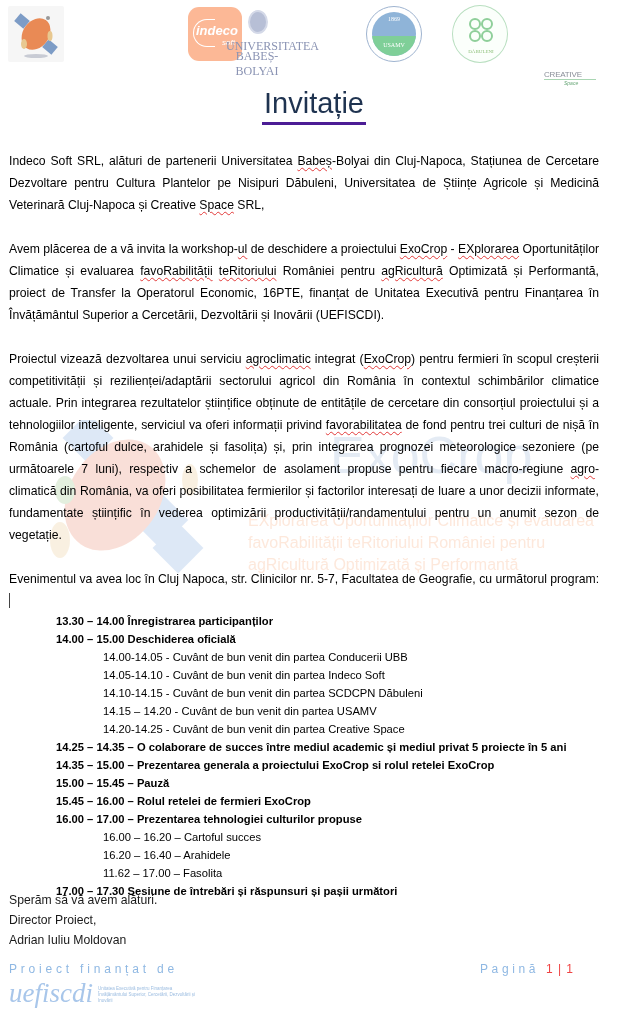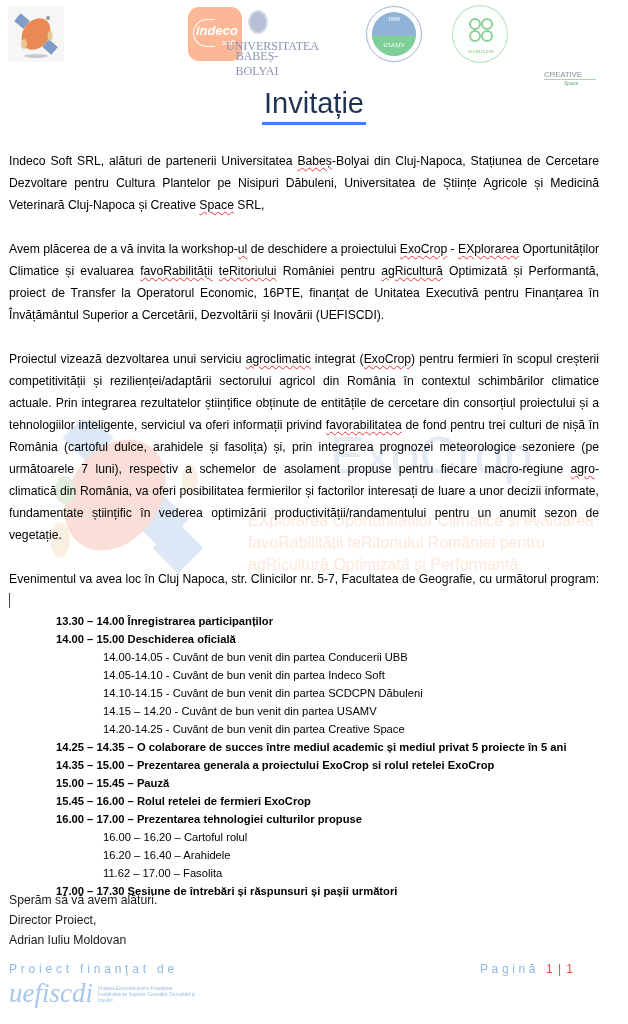--- a/index.html
+++ b/index.html
@@ -24,21 +24,21 @@
   .logo-usamv .y { position: absolute; top: 4px; width: 44px; text-align: center; font-size: 6px; color: #fff; font-family: "Liberation Serif", serif; }
   .logo-usamv .n { position: absolute; top: 30px; width: 44px; text-align: center; font-size: 6px; color: #fff; font-family: "Liberation Serif", serif; }
   .logo-dabuleni { left: 452px; top: 5px; width: 56px; height: 58px; border-radius: 50%; border: 1px solid #b9dfc0; background: #fbfffb; }
   .logo-dabuleni .c { position: absolute; width: 12px; height: 12px; border: 2.5px solid #8fcf9a; border-radius: 50%; }
   .logo-dabuleni .t { position: absolute; bottom: 8px; width: 56px; text-align: center; font-size: 5px; color: #8fc07c; font-family: "Liberation Serif", serif; }
   .logo-creative { left: 544px; top: 26px; width: 52px; height: 18px; margin-top: 44px; }
   .logo-creative .t { font-size: 8px; color: #8a8f99; letter-spacing: -0.2px; }
   .logo-creative .s { font-size: 5px; color: #6aa879; font-style: italic; padding-left: 20px; border-top: 1px solid #a9d6b3; }
 
   .title { position: absolute; left: 0; top: 86px; width: 628px; text-align: center; }
-  .title span { display: inline-block; font-size: 29px; color: #1f3350; font-family: "Liberation Sans", sans-serif; padding: 0 2px 2px 2px; border-bottom: 3px solid #3b82f6; line-height: 34px; }
+  .title span { display: inline-block; font-size: 29px; color: #1f3350; font-family: "Liberation Sans", sans-serif; padding: 0 2px 2px 2px; border-bottom: 3px solid #4c1d95; line-height: 34px; }
 
   .watermark { position: absolute; pointer-events: none; }
   .wm-sat { left: 40px; top: 420px; width: 170px; height: 170px; opacity: 0.18; }
   .wm-exo { left: 330px; top: 425px; font-size: 52px; color: #cfdcec; opacity: 0.55; }
   .wm-tag { left: 248px; top: 510px; width: 350px; font-size: 16px; line-height: 22px; color: #fde6d8; opacity: 0.9; }
 
   .doc { position: absolute; left: 9px; top: 150px; width: 590px; font-family: "Liberation Sans", sans-serif; font-size: 12.2px; line-height: 22px; color: #000000; }
   .p { text-align: justify; }
   .gap { height: 22px; }
   .sp { text-decoration: underline wavy #e23a3a; text-decoration-thickness: 1px; text-underline-offset: 2px; }
@@ -134,21 +134,21 @@
     <div class="lvl2"><span>14.00-14.05</span> <span>- Cuvânt de bun venit din partea Conducerii UBB</span></div>
     <div class="lvl2"><span>14.05-14.10</span> <span>- Cuvânt de bun venit din partea Indeco Soft</span></div>
     <div class="lvl2"><span>14.10-14.15</span> <span>- Cuvânt de bun venit din partea SCDCPN Dăbuleni</span></div>
     <div class="lvl2"><span>14.15 – 14.20</span> <span>- Cuvânt de bun venit din partea USAMV</span></div>
     <div class="lvl2"><span>14.20-14.25</span> <span>- Cuvânt de bun venit din partea Creative Space</span></div>
     <div class="lvl1"><span>14.25 – 14.35</span> <span>– O colaborare de succes între mediul academic și mediul privat 5 proiecte în 5 ani</span></div>
     <div class="lvl1"><span>14.35 – 15.00</span> <span>– Prezentarea generala a proiectului ExoCrop si rolul retelei ExoCrop</span></div>
     <div class="lvl1"><span>15.00 – 15.45</span> <span>– Pauză</span></div>
     <div class="lvl1"><span>15.45 – 16.00</span> <span>– Rolul retelei de fermieri ExoCrop</span></div>
     <div class="lvl1"><span>16.00 – 17.00</span> <span>– Prezentarea tehnologiei culturilor propuse</span></div>
-    <div class="lvl2"><span>16.00 – 16.20</span> <span>– Cartoful rolul</span></div>
+    <div class="lvl2"><span>16.00 – 16.20</span> <span>– Cartoful succes</span></div>
     <div class="lvl2"><span>16.20 – 16.40</span> <span>– Arahidele</span></div>
     <div class="lvl2"><span>11.62 – 17.00</span> <span>– Fasolita</span></div>
     <div class="lvl1"><span>17.00 – 17.30</span> <span>Sesiune de întrebări și răspunsuri și pașii următori</span></div>
   </div>
 </div>
 
 <div class="closing">
   <div>Sperăm să vă avem alături.</div>
   <div>Director Proiect,</div>
   <div>Adrian Iuliu Moldovan</div>

